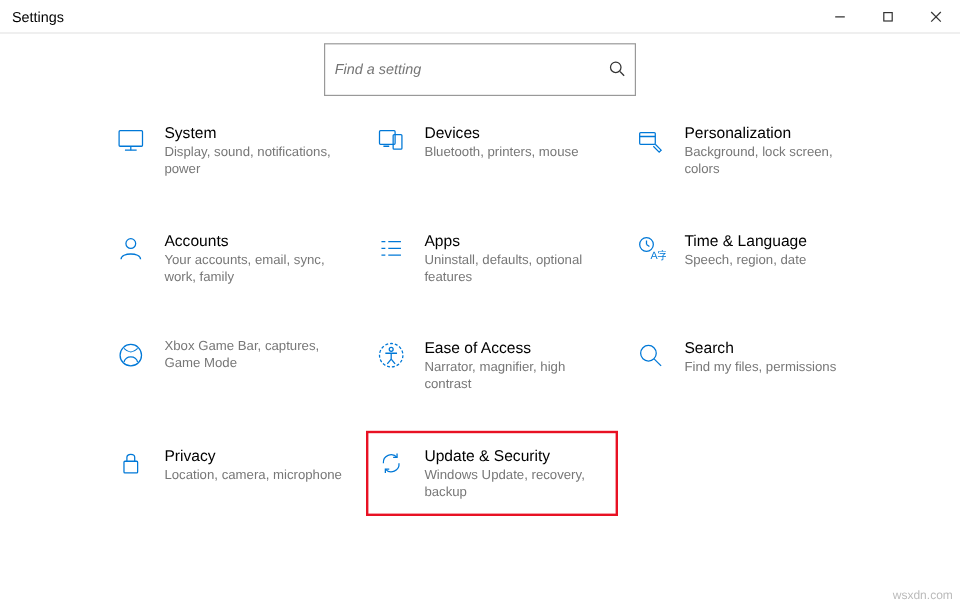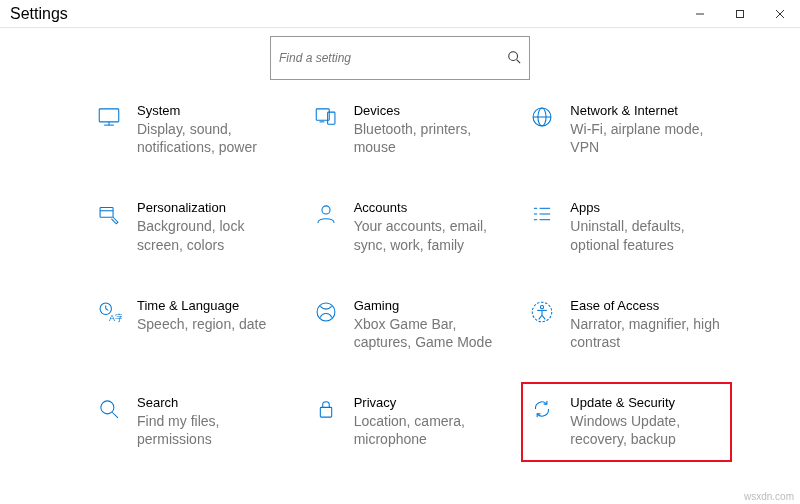--- a/index.html
+++ b/index.html
@@ -13,21 +13,21 @@
     color: #000;
   }
   .titlebar {
     height: 28px;
     display: flex;
     align-items: center;
     justify-content: space-between;
     padding: 0 0 0 10px;
     border-bottom: 1px solid #e5e5e5;
   }
-  .titlebar .title { font-size: 16px; }
+  .titlebar .title { font-size: 12px; }
   .win-controls { display: flex; height: 100%; }
   .win-controls div {
     width: 40px;
     display: flex;
     align-items: center;
     justify-content: center;
     font-size: 11px;
     color: #333;
   }
   .search-wrap {
@@ -76,21 +76,21 @@
     height: 28px;
     flex-shrink: 0;
     display: flex;
     align-items: center;
     justify-content: center;
     color: #3b82f6;
   }
   .ticon svg { width: 26px; height: 26px; stroke: #0078d7; fill: none; stroke-width: 1.3; }
   .ttext { flex: 1; }
   .ttitle { font-size: 13px; color: #000; margin-bottom: 2px; }
-  .tdesc { font-size: 14px; color: #777; line-height: 1.3; max-width: 150px;}
+  .tdesc { font-size: 11px; color: #777; line-height: 1.3; max-width: 150px;}
   .watermark {
     position: absolute;
     bottom: 2px; right: 6px;
     font-size: 10px; color: #bbb;
   }
 </style>
 </head>
 <body>
 
 <div class="titlebar">
@@ -151,33 +151,20 @@
           <line x1="8" y1="22" x2="14" y2="22"></line>
         </svg>
     </div>
     <div class="ttext">
       <div class="ttitle">Devices</div>
       <div class="tdesc">Bluetooth, printers, mouse</div>
     </div>
   </div>
 
 
-  <div class="tile">
-    <div class="ticon">
-      <svg viewBox="0 0 32 32">
-          <circle cx="16" cy="16" r="11"></circle>
-          <ellipse cx="16" cy="16" rx="5" ry="11"></ellipse>
-          <line x1="5" y1="16" x2="27" y2="16"></line>
-        </svg>
-    </div>
-    <div class="ttext">
-      <div class="ttitle">Network &amp; Internet</div>
-      <div class="tdesc">Wi-Fi, airplane mode, VPN</div>
-    </div>
-  </div>
 
   <div class="tile">
     <div class="ticon">
       <svg viewBox="0 0 32 32">
           <rect x="5" y="8" width="16" height="12" rx="1"></rect>
           <path d="M21 20 L27 26 L25 28 L19 22"></path>
           <line x1="5" y1="12" x2="21" y2="12"></line>
         </svg>
     </div>
     <div class="ttext">
@@ -232,21 +219,20 @@
   </div>
 
   <div class="tile">
     <div class="ticon">
       <svg viewBox="0 0 32 32">
           <circle cx="16" cy="16" r="11"></circle>
           <path d="M9 9 C14 14 18 14 23 9 M9 23 C11 16 21 16 23 23"></path>
         </svg>
     </div>
     <div class="ttext">
-      <div class="ttitle">Gaming</div>
       <div class="tdesc">Xbox Game Bar, captures, Game Mode</div>
     </div>
   </div>
 
   <div class="tile">
     <div class="ticon">
       <svg viewBox="0 0 32 32">
           <circle cx="16" cy="16" r="12" stroke-dasharray="3 2"></circle>
           <circle cx="16" cy="10" r="2"></circle>
           <line x1="10" y1="14" x2="22" y2="14"></line>

